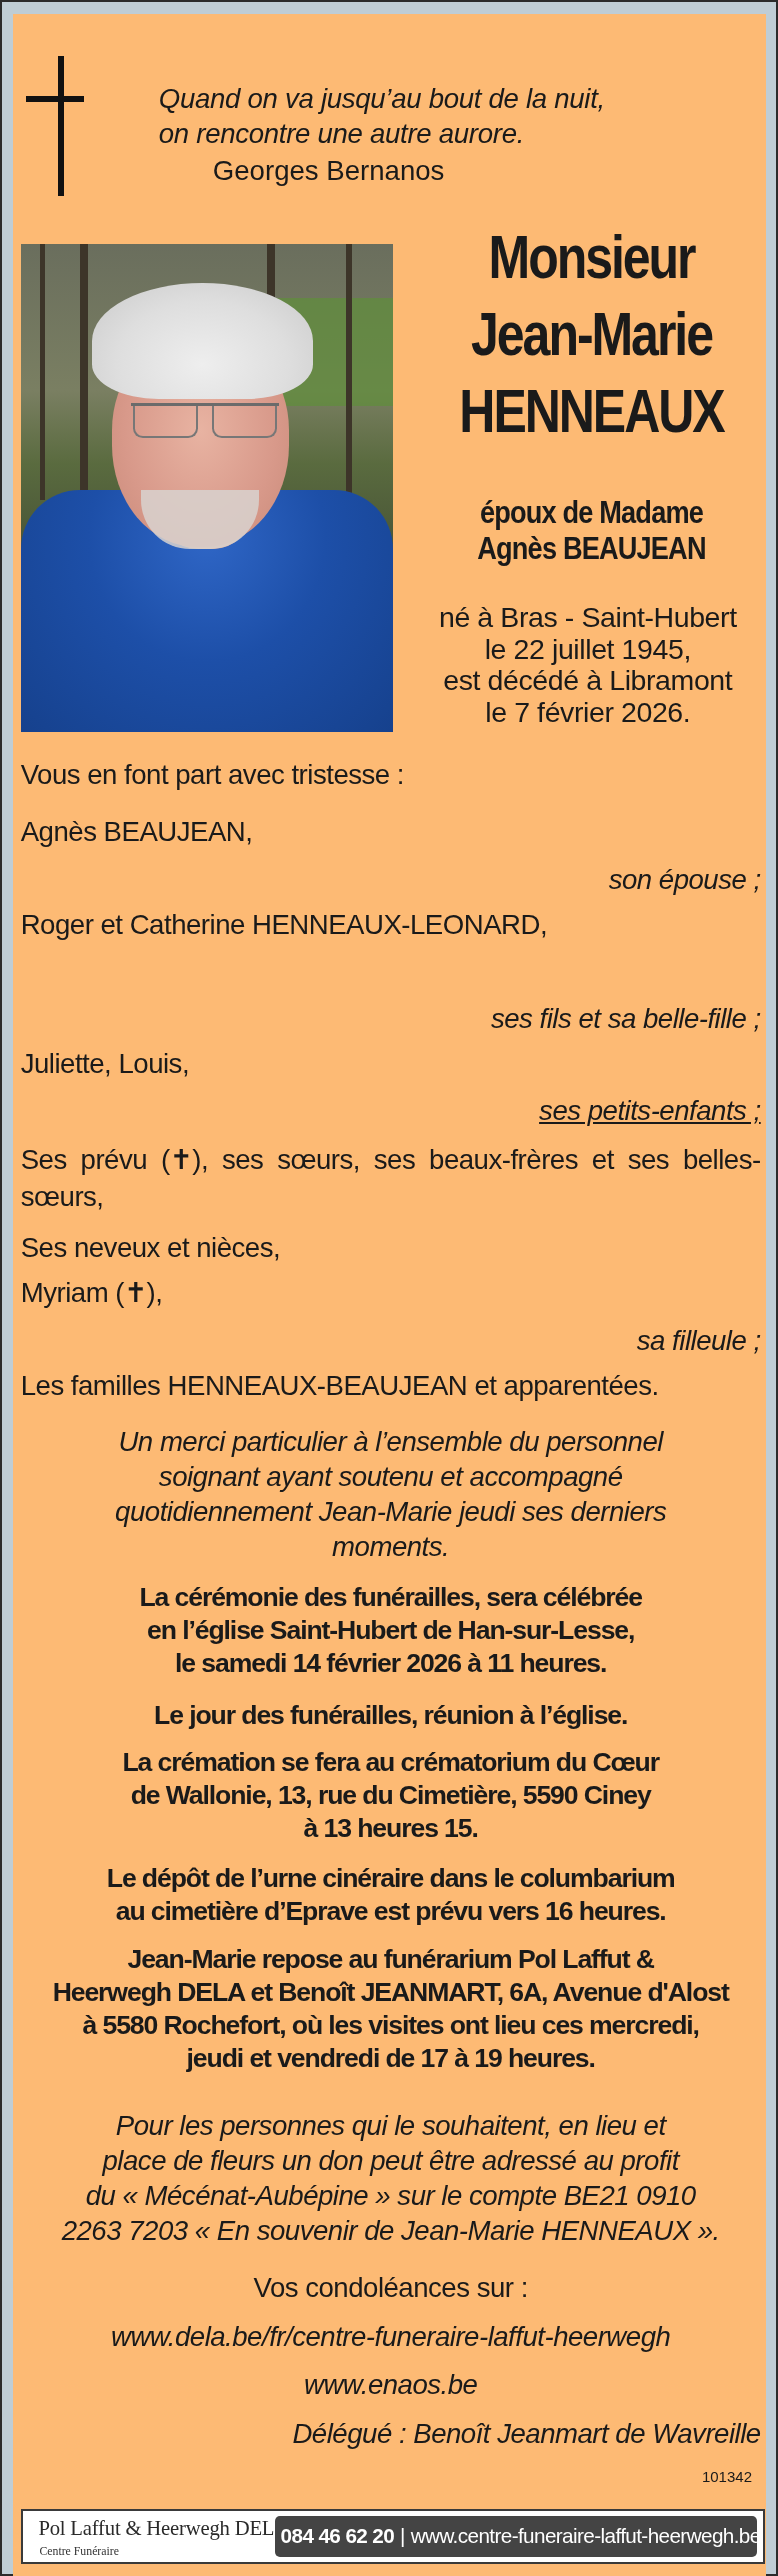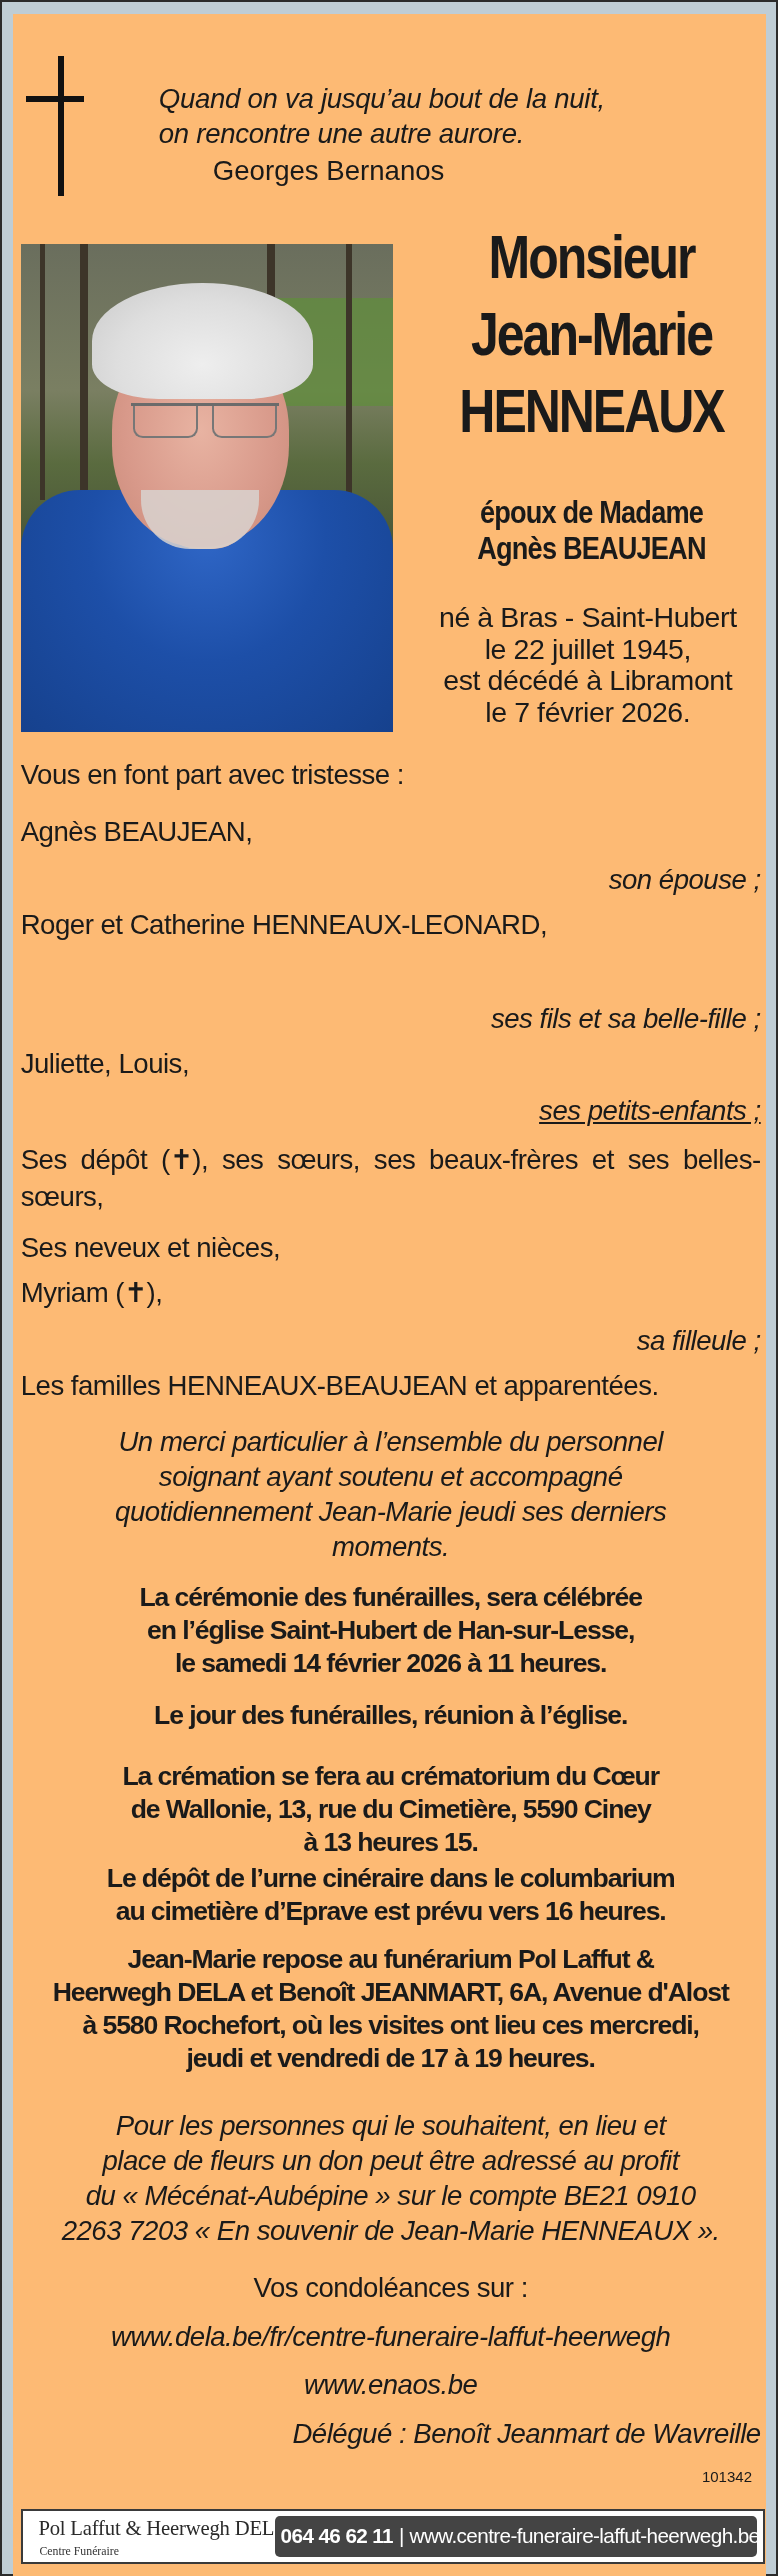--- a/index.html
+++ b/index.html
@@ -145,21 +145,21 @@
     </div>
 
     <div class="line" style="top:802px;">Agnès BEAUJEAN,</div>
     <div class="line" style="top:745px;">Vous en font part avec tristesse :</div>
     <div class="line right" style="top:850px;">son épouse ;</div>
     <div class="line" style="top:895px;">Roger et Catherine HENNEAUX-LEONARD,</div>
     <div class="line right" style="top:989px;">ses fils et sa belle-fille ;</div>
     <div class="line" style="top:1034px;">Juliette, Louis,</div>
     <div class="line right" style="top:1081px;text-decoration:underline;">ses petits-enfants ;</div>
     <div class="line justify" style="top:1127px; line-height:37px;">
-      <span>Ses dépôt (</span><span class="dagger">✝</span><span>), ses sœurs, ses beaux-frères et ses belles-sœurs,</span>
+      <span>Ses prévu (</span><span class="dagger">✝</span><span>), ses sœurs, ses beaux-frères et ses belles-sœurs,</span>
     </div>
     <div class="line" style="top:1218px;">Ses neveux et nièces,</div>
     <div class="line" style="top:1263px;">
       <span>Myriam (</span><span class="dagger">✝</span><span>),</span>
     </div>
     <div class="line right" style="top:1311px;">sa filleule ;</div>
     <div class="line" style="top:1356px;">Les familles HENNEAUX-BEAUJEAN et apparentées.</div>
 
     <div class="italic-para" style="top:1410px;">
       <span>Un merci particulier à l’ensemble du personnel</span>
@@ -169,21 +169,21 @@
     </div>
 
     <div class="bold-para" style="top:1567px;">
       <span>La cérémonie des funérailles, sera célébrée</span>
       <span>en l’église Saint-Hubert de Han-sur-Lesse,</span>
       <span>le samedi 14 février 2026 à 11 heures.</span>
     </div>
     <div class="bold-para" style="top:1685px;">
       <span>Le jour des funérailles, réunion à l’église.</span>
     </div>
-    <div class="bold-para" style="top:1732px;margin-top:14px;">
+    <div class="bold-para" style="top:1732px;">
       <span>La crémation se fera au crématorium du Cœur</span>
       <span>de Wallonie, 13, rue du Cimetière, 5590 Ciney</span>
       <span>à 13 heures 15.</span>
     </div>
     <div class="bold-para" style="top:1848px;">
       <span>Le dépôt de l’urne cinéraire dans le columbarium</span>
       <span>au cimetière d’Eprave est prévu vers 16 heures.</span>
     </div>
     <div class="bold-para" style="top:1929px;">
       <span>Jean-Marie repose au funérarium Pol Laffut &amp;</span>
@@ -203,21 +203,21 @@
     <div class="line centered italic" style="top:2307px;">www.dela.be/fr/centre-funeraire-laffut-heerwegh</div>
     <div class="line centered italic" style="top:2355px;">www.enaos.be</div>
 
     <div class="line right" style="top:2404px;">Délégué : Benoît Jeanmart de Wavreille</div>
     <div class="ref">101342</div>
 
     <div class="footer-box">
       <div class="logo-name">Pol Laffut &amp; Heerwegh DEL'A</div>
       <div class="logo-sub">Centre Funéraire</div>
       <div class="contact-pill">
-        <span class="phone">064 46 62 11</span>
+        <span class="phone">084 46 62 20</span>
         <span class="sep">|</span>
         <span>www.centre-funeraire-laffut-heerwegh.be</span>
       </div>
     </div>
 
   </div>
 </div>
 
 
 </body></html>

